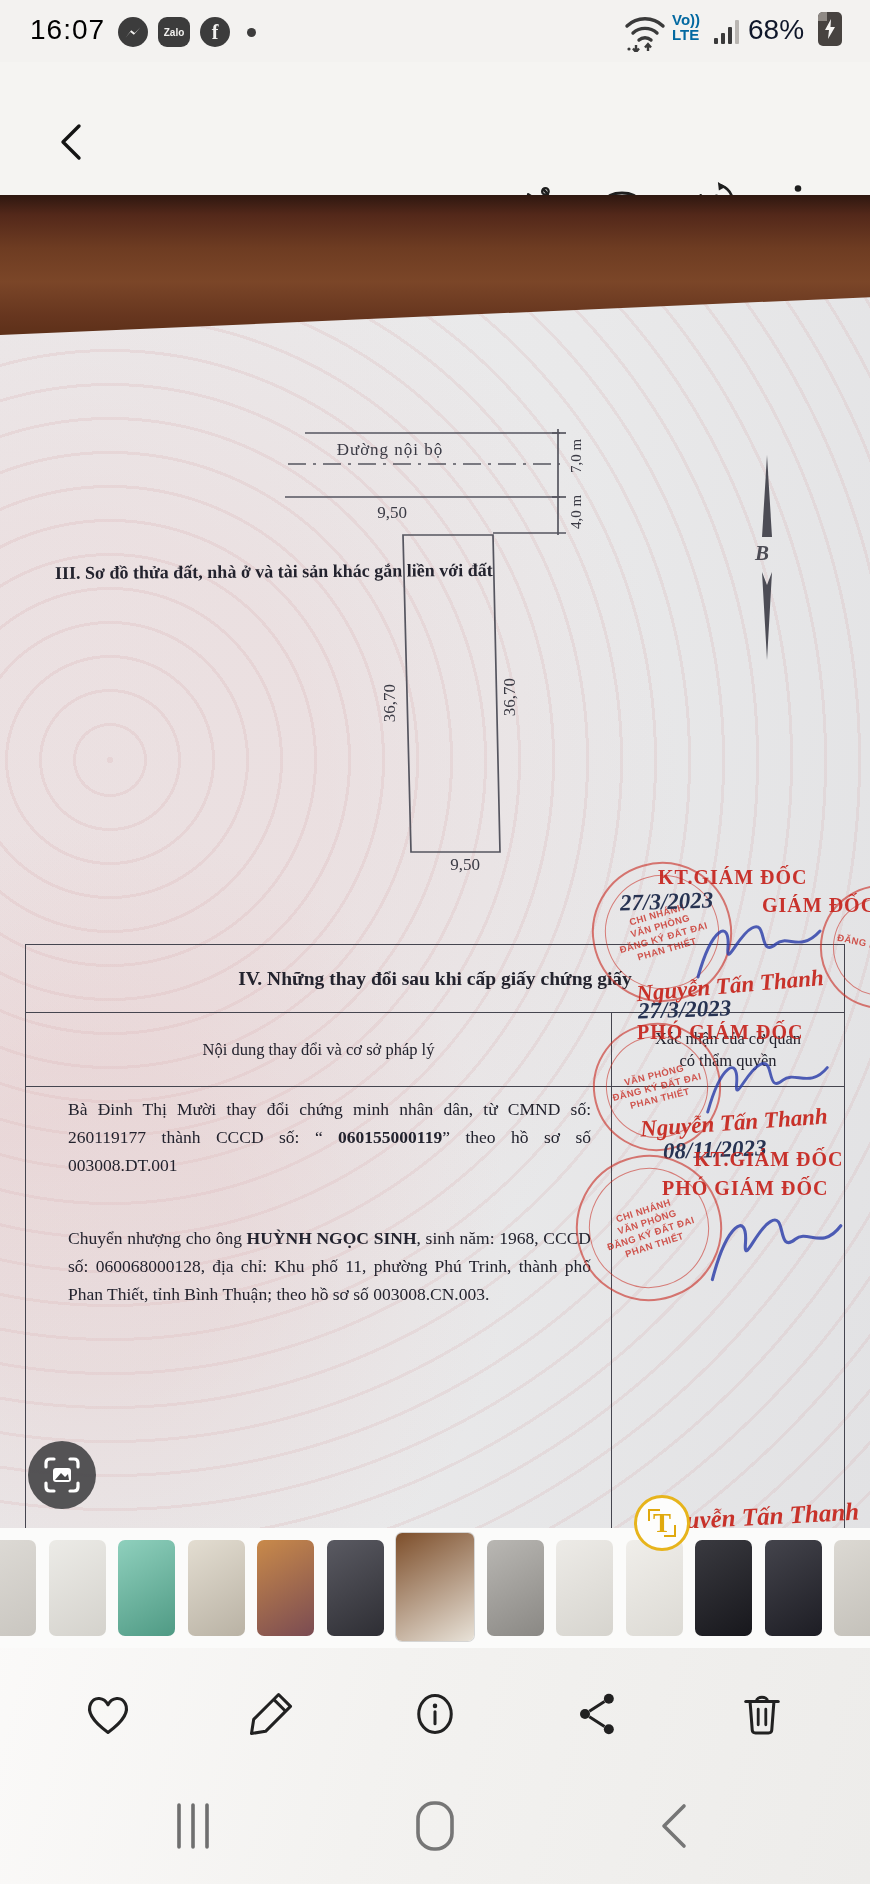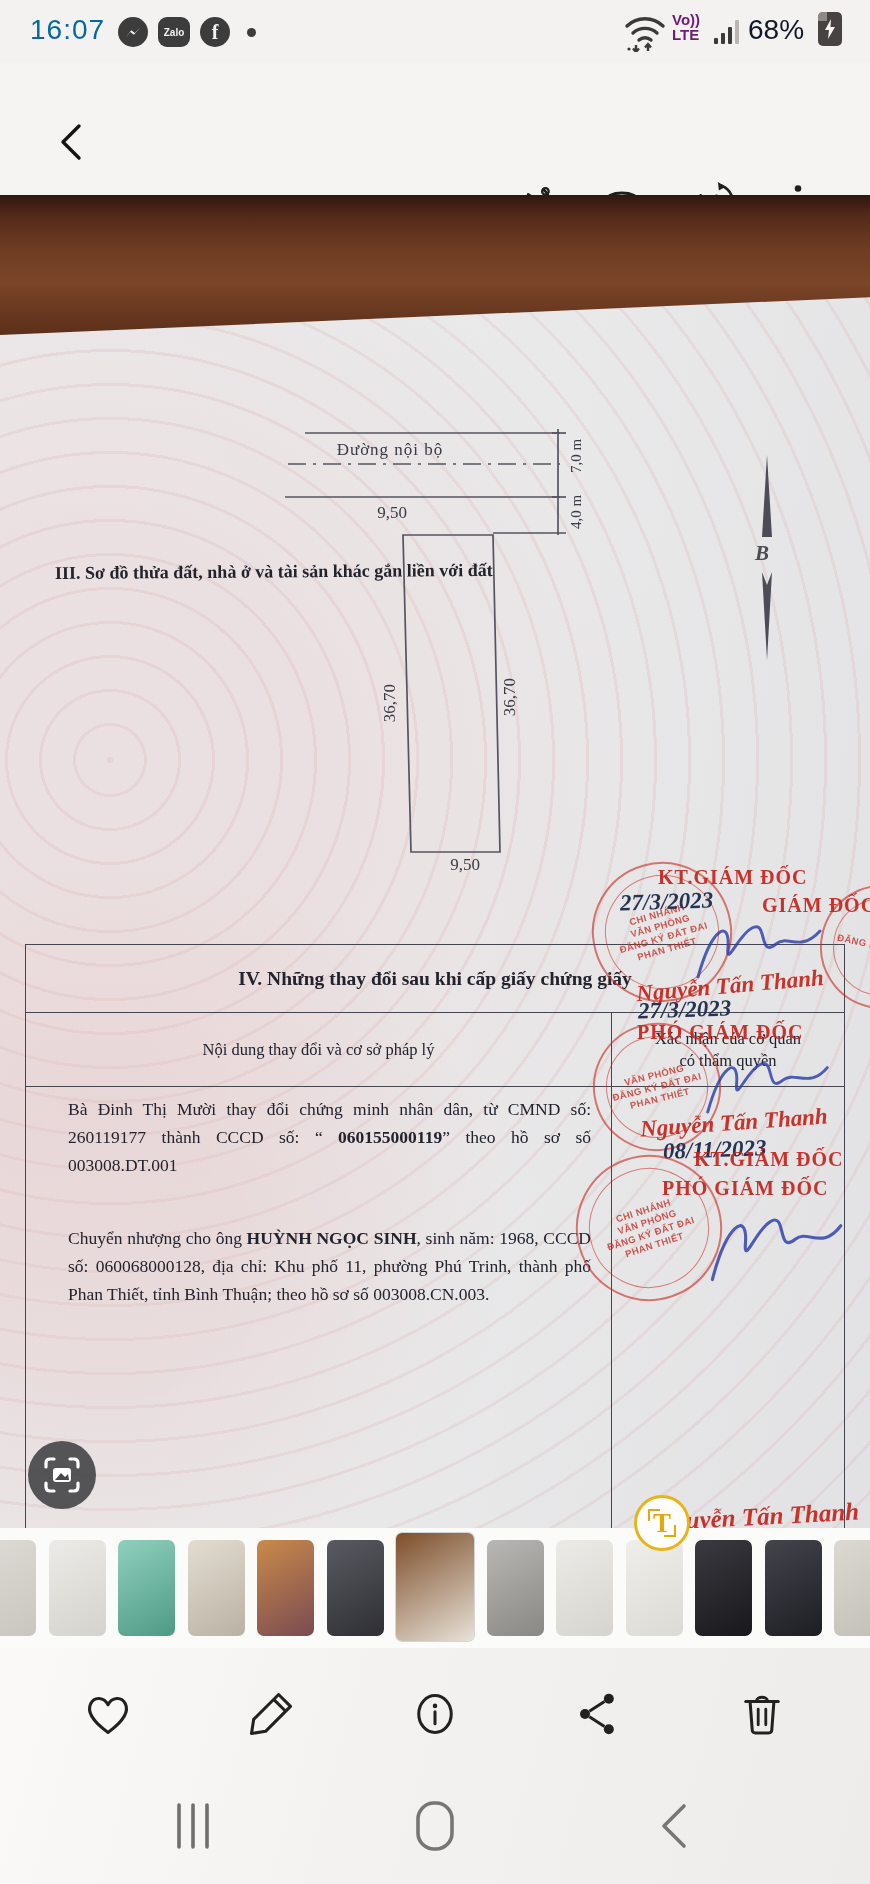--- a/index.html
+++ b/index.html
@@ -1,29 +1,29 @@
 <!DOCTYPE html>
 <html><head>
 <meta charset="utf-8">
 <style>
   html,body{margin:0;padding:0;background:#e8e8e8;}
   #screen{position:relative;width:870px;height:1884px;overflow:hidden;
           font-family:"Liberation Sans",sans-serif;background:#f3f2f0;}
 
   
   #statusbar{position:absolute;left:0;top:0;width:870px;height:62px;}
-  .sb-time{position:absolute;left:30px;top:14px;font-size:28px;color:#0369a1;letter-spacing:1px;}
+  .sb-time{position:absolute;left:30px;top:14px;font-size:28px;color:#000000;letter-spacing:1px;}
   .sb-appicon{position:absolute;top:17px;border-radius:50%;background:#3c3c3c;color:#f3f2f0;
               display:flex;align-items:center;justify-content:center;}
   .pct{position:absolute;left:748px;top:14px;font-size:28px;color:#0f172a;}
   .battery{position:absolute;left:818px;top:12px;width:24px;height:34px;border-radius:5px;
            background:#474340;overflow:hidden;}
   .battery .cap{position:absolute;left:0;top:0;width:9px;height:9px;background:#8f8a85;}
   .battery svg{position:absolute;left:4px;top:6px;}
-  .volte{position:absolute;left:672px;top:12px;font-size:15px;line-height:15px;font-weight:bold;color:#701a75;}
+  .volte{position:absolute;left:672px;top:12px;font-size:15px;line-height:15px;font-weight:bold;color:#0369a1;}
   .sigbars{position:absolute;left:714px;top:18px;width:30px;height:26px;}
   .sigbars i{position:absolute;bottom:0;width:4px;background:#3a3a3a;border-radius:1px;}
   
   #toolbar{position:absolute;left:0;top:62px;width:870px;height:133px;background:#f5f4f2;}
   .tb-icon{position:absolute;top:116px;width:48px;height:48px;display:flex;align-items:center;justify-content:center;}
 
   
   #photo{position:absolute;left:0;top:195px;width:870px;height:1342px;
          background:
            radial-gradient(circle at 90px 1050px, rgba(228,188,188,.28) 0 140px, rgba(228,188,188,0) 420px),

